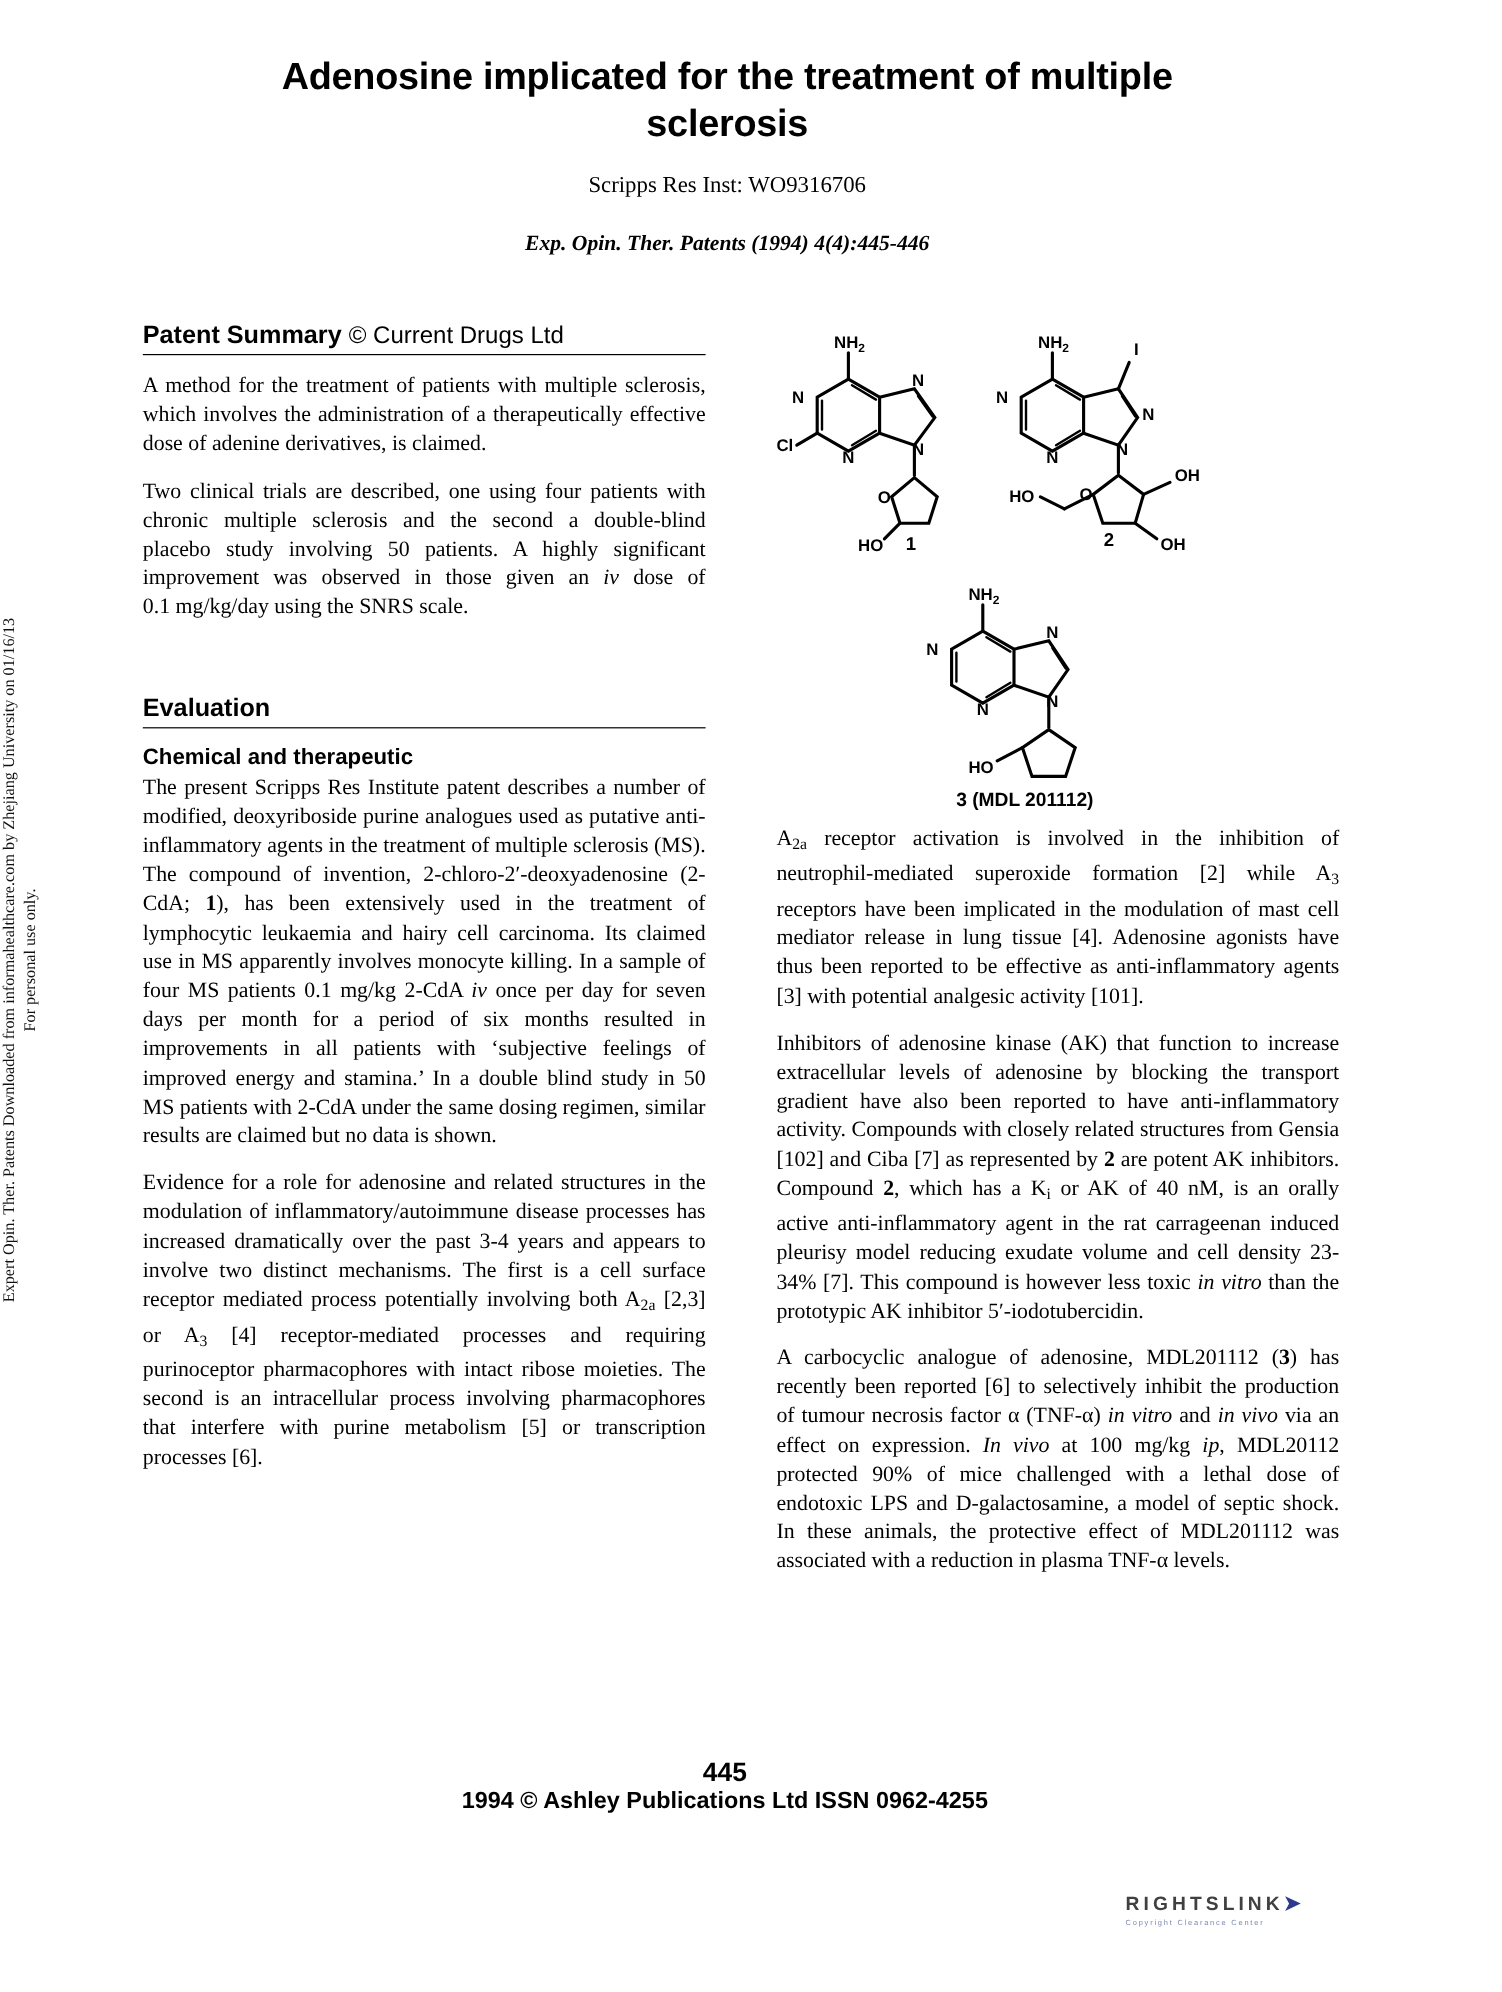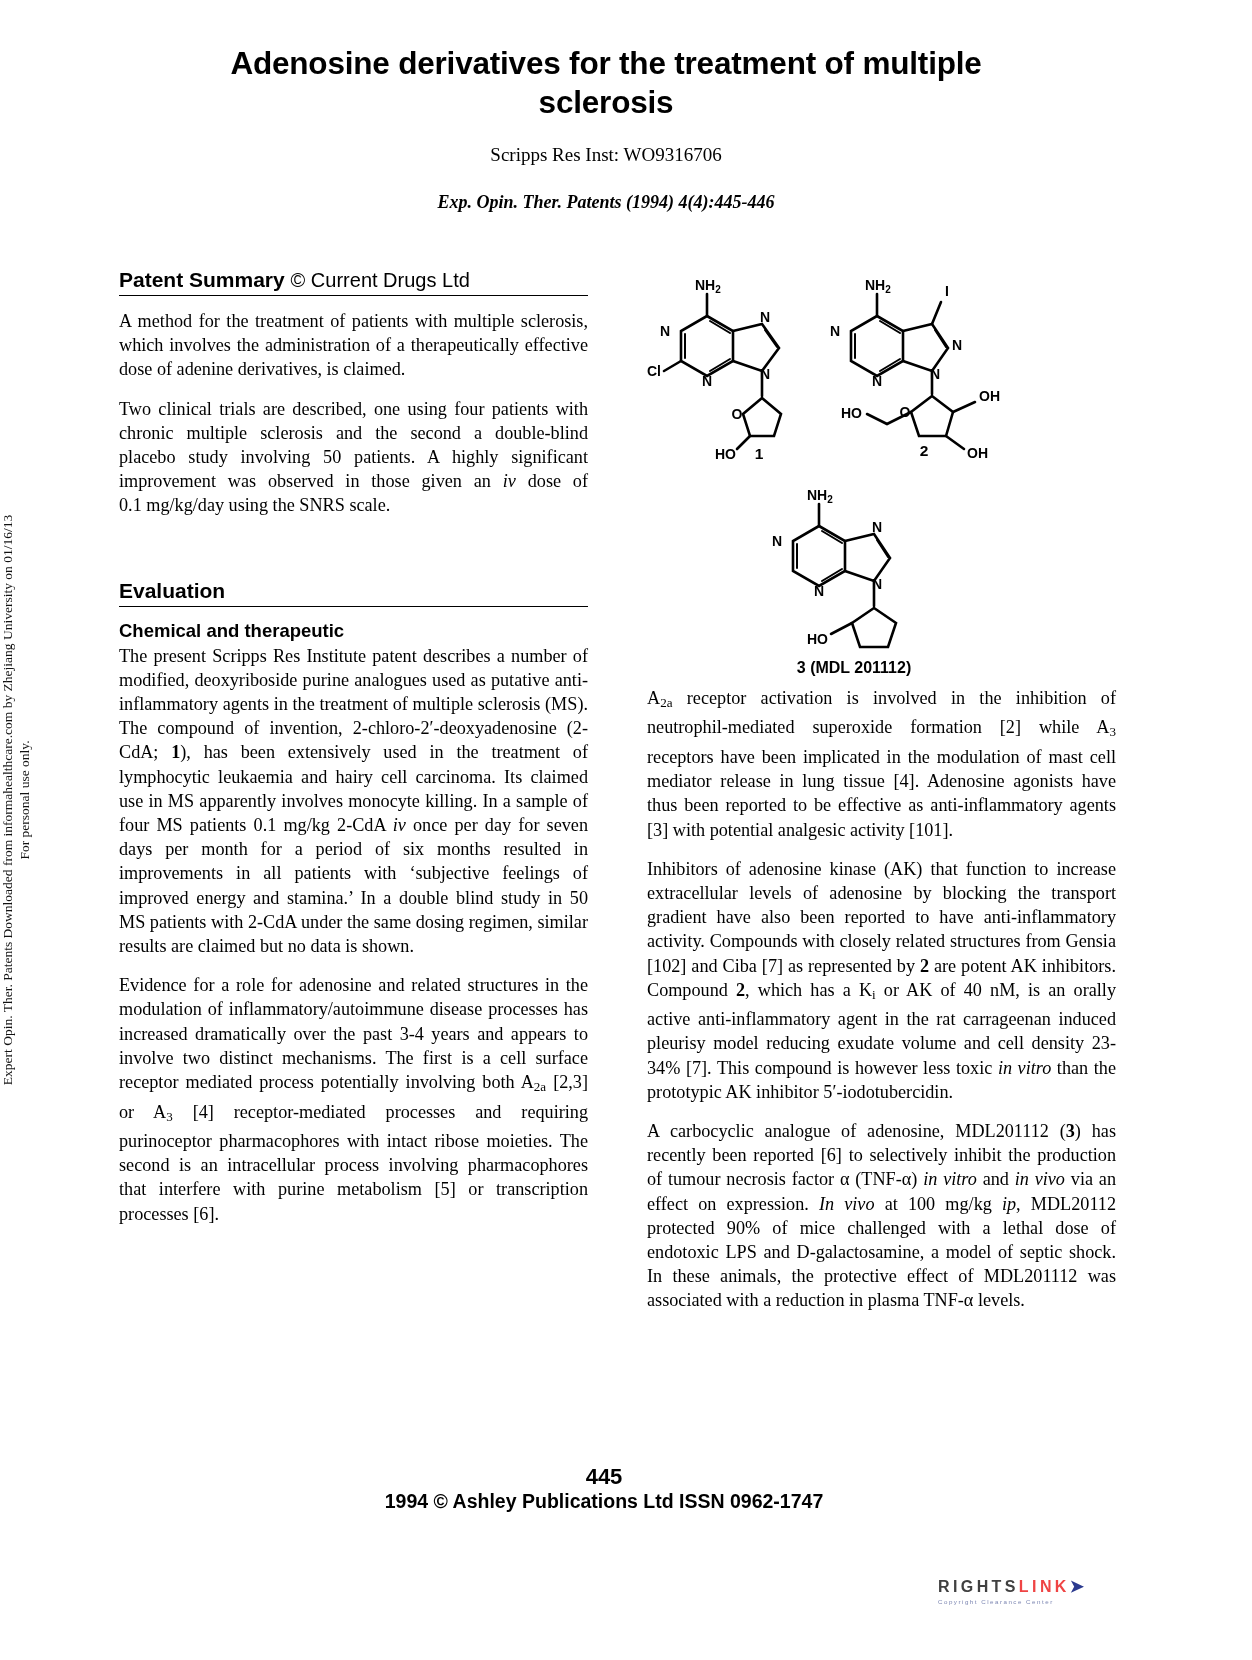--- a/index.html
+++ b/index.html
@@ -167,21 +167,21 @@
     font-family: "Liberation Sans", sans-serif;
   }
   .rl-main {
     font-size: 16px;
     font-weight: bold;
     letter-spacing: 3.4px;
     line-height: 18px;
     white-space: nowrap;
   }
   .rl-rights { color: #404040; }
-  .rl-link { color: #ef4444; }
+  .rl-link { color: #404040; }
   .rl-arrow {
     display: inline-block;
     color: #2b3a8f;
     font-size: 17px;
     letter-spacing: 0;
   }
   .rl-sub {
     font-size: 6.2px;
     letter-spacing: 1.5px;
     color: #7c86b2;
@@ -193,21 +193,21 @@
 </head>
 <body>
 
 <div class="page">
 
   <div class="sidebar-watermark">
     <span class="wm-line">Expert Opin. Ther. Patents Downloaded from informahealthcare.com by Zhejiang University on 01/16/13</span>
     <span class="wm-line">For personal use only.</span>
   </div>
 
-  <div class="doc-title">Adenosine derivatives for the treatment of multiple sclerosis</div>
+  <div class="doc-title">Adenosine implicated for the treatment of multiple sclerosis</div>
   <div class="doc-source">Scripps Res Inst: WO9316706</div>
   <div class="doc-citation">Exp. Opin. Ther. Patents (1994) 4(4):445-446</div>
 
   <div class="structures">
     <svg width="470" height="410" viewBox="0 0 470 410">
       <g stroke="#000" stroke-width="2.6" fill="none" stroke-linecap="round">
 
         <polyline points="88,50 62,65 62,95 88,110 114,95 114,65 88,50"></polyline>
         <line x1="66" y1="68" x2="66" y2="92" stroke-width="2"></line>
         <line x1="91" y1="55" x2="111" y2="67" stroke-width="2"></line>
@@ -330,21 +330,21 @@
 
     <p class="body-text">A<span class="sub">2a</span> receptor activation is involved in the inhibition of neutrophil-mediated superoxide formation [2] while A<span class="sub">3</span> receptors have been implicated in the modulation of mast cell mediator release in lung tissue [4]. Adenosine agonists have thus been reported to be effective as anti-inflammatory agents [3] with potential analgesic activity [101].</p>
 
     <p class="body-text">Inhibitors of adenosine kinase (AK) that function to increase extracellular levels of adenosine by blocking the transport gradient have also been reported to have anti-inflammatory activity. Compounds with closely related structures from Gensia [102] and Ciba [7] as represented by <b class="bd">2</b> are potent AK inhibitors. Compound <b class="bd">2</b>, which has a K<span class="sub">i</span> or AK of 40&nbsp;nM, is an orally active anti-inflammatory agent in the rat carrageenan induced pleurisy model reducing exudate volume and cell density 23-34% [7]. This compound is however less toxic <i class="it">in vitro</i> than the prototypic AK inhibitor 5′-iodotubercidin.</p>
 
     <p class="body-text">A carbocyclic analogue of adenosine, MDL201112 (<b class="bd">3</b>) has recently been reported [6] to selectively inhibit the production of tumour necrosis factor α (TNF-α) <i class="it">in vitro</i> and <i class="it">in vivo</i> via an effect on expression. <i class="it">In vivo</i> at 100 mg/kg <i class="it">ip</i>, MDL20112 protected 90% of mice challenged with a lethal dose of endotoxic LPS and D-galactosamine, a model of septic shock. In these animals, the protective effect of MDL201112 was associated with a reduction in plasma TNF-α levels.</p>
   </div>
 
   <div class="footer">
     <div class="page-num">445</div>
-    <div class="imprint">1994 © Ashley Publications Ltd ISSN 0962-1747</div>
+    <div class="imprint">1994 © Ashley Publications Ltd ISSN 0962-4255</div>
   </div>
 
   <div class="rightslink">
     <div class="rl-main">
       <span class="rl-rights">RIGHTS</span><span class="rl-link">LINK</span><span class="rl-arrow">➤</span>
     </div>
     <div class="rl-sub">Copyright Clearance Center</div>
   </div>
 
 </div>

